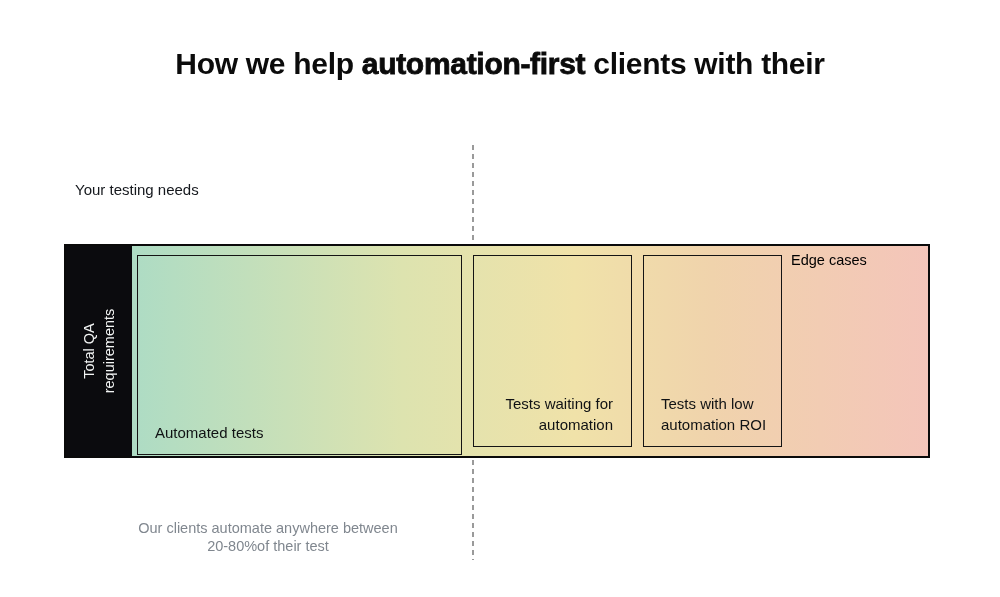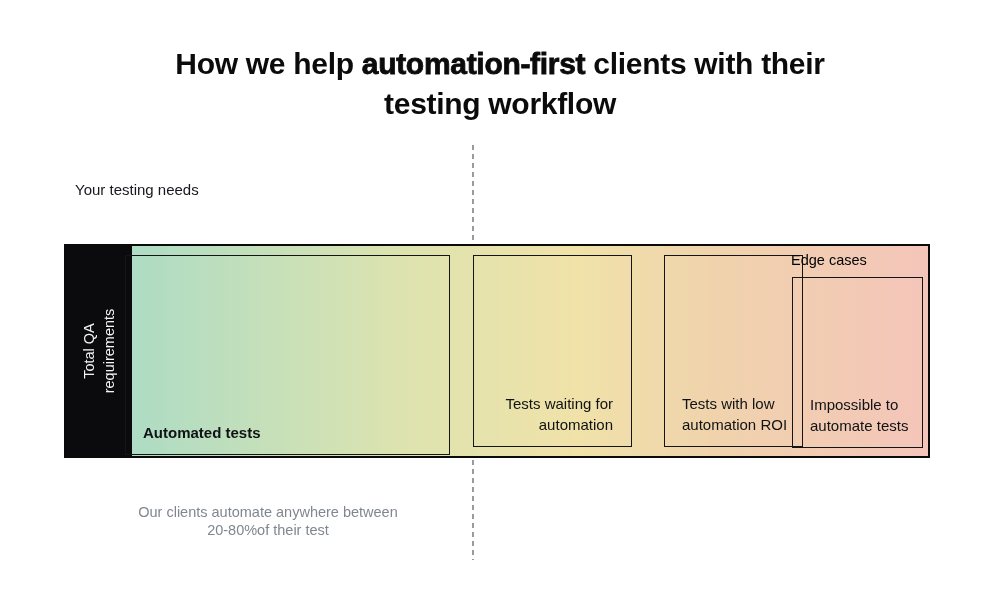--- a/index.html
+++ b/index.html
@@ -66,21 +66,21 @@
     line-height: 17.5px;
   }
   .annotation.top-right {
     left: 523px;
     top: 164px;
     width: 360px;
     color: #66707e;
   }
   .annotation.bottom-left {
     left: 98px;
-    top: 504px;
+    top: 520px;
     width: 340px;
     color: #80878f;
   }
   .annotation .underlined {
     text-decoration: underline;
     text-underline-offset: 3px;
   }
 
   
   .bar {
@@ -129,43 +129,43 @@
     z-index: 3;
   }
   .seg .seg-label {
     position: absolute;
     left: 17px;
     bottom: 11px;
     font-size: 15px;
     line-height: 21px;
     color: #101214;
   }
-  .seg-1 { left: 125px; top: 255px; width: 325px; height: 200px; font-weight: bold; }
+  .seg-1 { left: 137px; top: 255px; width: 325px; height: 200px; }
   .seg-2 { left: 473px; top: 255px; width: 159px; height: 192px; text-align: right; }
-  .seg-3 { left: 643px; top: 255px; width: 139px; height: 192px; margin-left: 21px; }
+  .seg-3 { left: 643px; top: 255px; width: 139px; height: 192px; }
   .seg-4 { left: 792px; top: 277px; width: 131px; height: 171px; }
   .seg-2 .seg-label { width: 122px; }
   .seg-3 .seg-label { width: 115px; }
   .seg-4 .seg-label { width: 108px; }
 
   .edge-cases-label {
     position: absolute;
     left: 791px;
     top: 252px;
     font-size: 14.5px;
     color: #000000;
     z-index: 3;
   }
 </style>
 </head>
 <body>
 
 <div class="canvas">
 
-  <h1 class="title"><span>How we help </span><span class="heavy">automation-first</span><span> clients with their</span><br><span>testing workflow</span></h1>
+  <h1 class="title"><span>How we help </span><span class="heavy">automation-first</span><span> clients with their</span><br></h1>
 
   <div class="left-label">Your testing needs</div>
 
   <div class="divider"></div>
 
 
   <div class="bar">
     <div class="axis-block">
       <div class="axis-label">
         <span>Total QA</span><br>
@@ -181,22 +181,19 @@
   <div class="seg seg-2">
     <div class="seg-label">Tests waiting for automation</div>
   </div>
 
   <div class="seg seg-3">
     <div class="seg-label">Tests with low automation ROI</div>
   </div>
 
   <div class="edge-cases-label">Edge cases</div>
 
-  <div class="seg seg-4">
-    <div class="seg-label">Impossible to automate tests</div>
-  </div>
 
   <div class="annotation bottom-left">
     <span>Our clients automate anywhere between</span><br>
     <span>20-80%of their test</span>
   </div>
 
 </div>
 
 </body></html>

